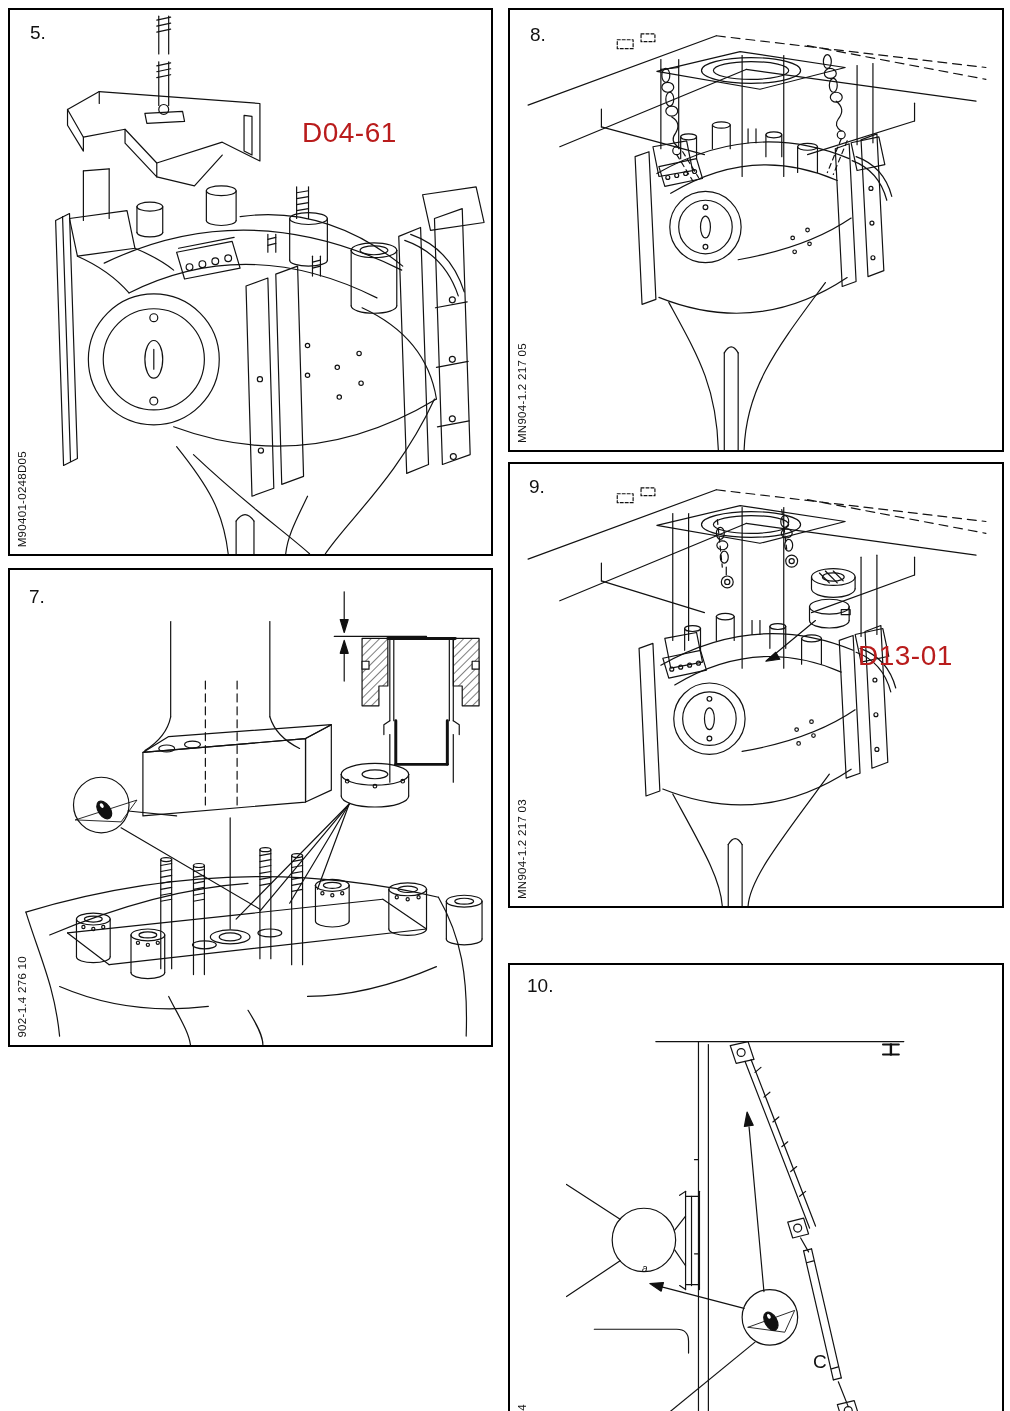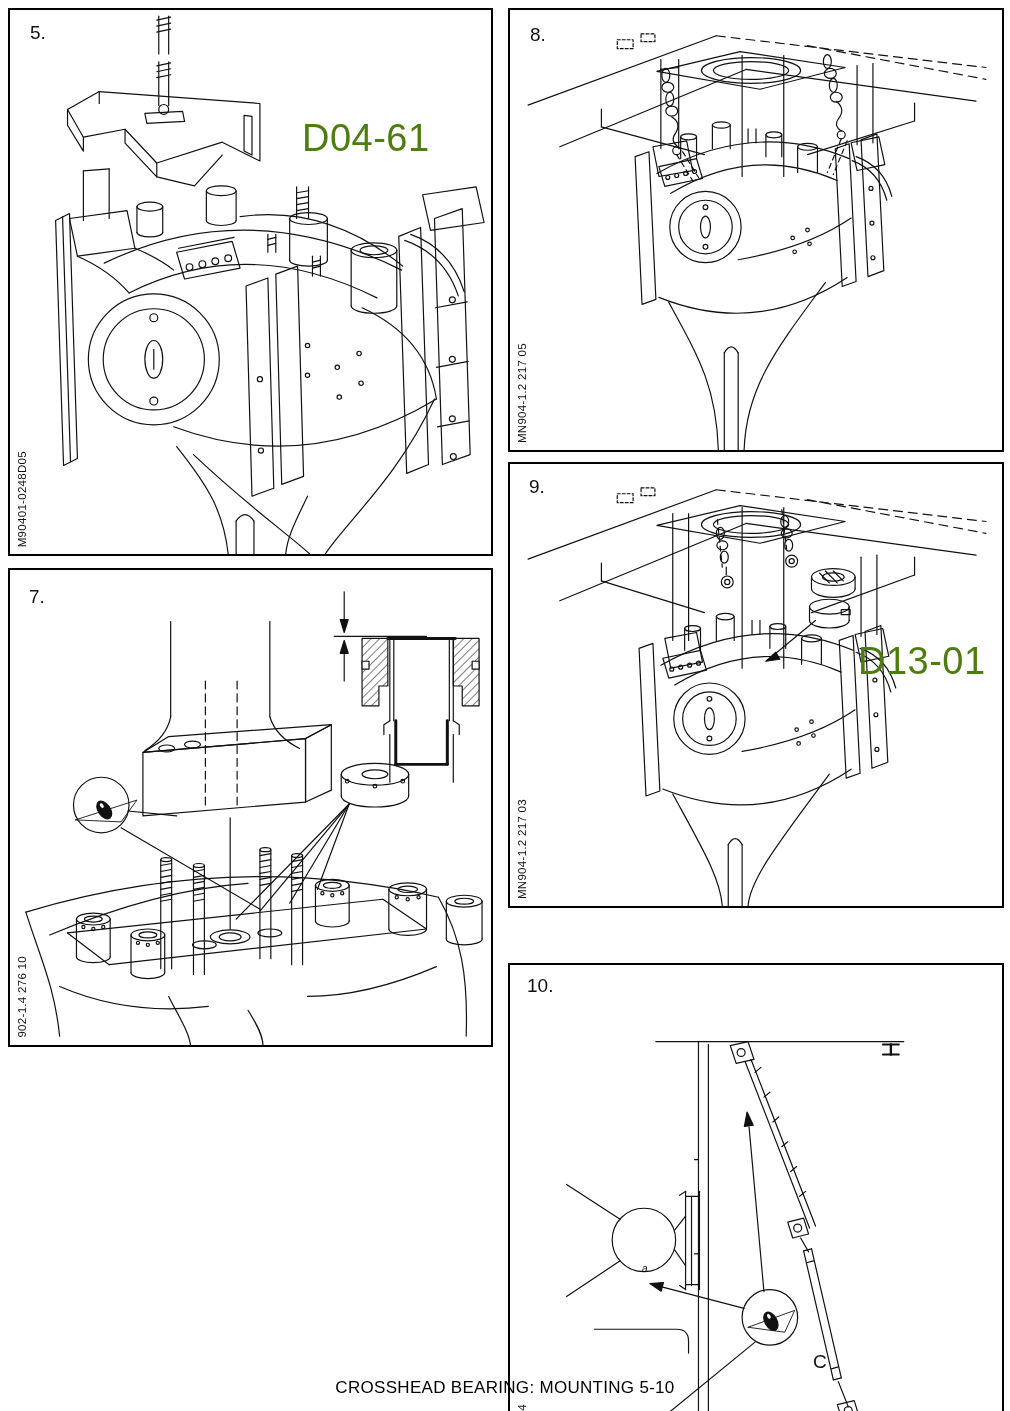--- a/index.html
+++ b/index.html
@@ -3,21 +3,21 @@
 <meta charset="utf-8">
 <style>
   html,body{margin:0;padding:0;background:#fff;}
   .page{position:relative;width:1010px;height:1411px;background:#ffffff;
         font-family:"Liberation Sans","DejaVu Sans",sans-serif;color:#111;overflow:hidden;}
   .panel{position:absolute;border:2px solid #000;background:#fff;box-sizing:border-box;}
   .art{position:absolute;left:0;top:0;width:100%;height:100%;}
   .step-num{position:absolute;font-size:19px;color:#111;}
   .fig-ref{position:absolute;left:6px;bottom:7px;writing-mode:vertical-rl;transform:rotate(180deg);
            font-size:11.5px;letter-spacing:.3px;white-space:nowrap;color:#111;}
-  .tool-label{position:absolute;font-size:38px;letter-spacing:.5px;color:#4d7c0f;}
+  .tool-label{position:absolute;font-size:28px;letter-spacing:.5px;color:#b91c1c;}
   .point-label{position:absolute;font-size:19px;color:#111;}
   .dim-label{position:absolute;font-size:10px;font-style:italic;color:#111;}
   .caption{position:absolute;left:0;right:0;top:1378px;text-align:center;font-size:17px;
            letter-spacing:.3px;color:#000;}
 </style>
 </head>
 <body>
 
 <div class="page">
 
@@ -598,14 +598,13 @@
         <line x1="247" y1="327" x2="137" y2="417"></line>
         <polygon points="129,424 136.6,411.3 143,419.1" fill="#111"></polygon>
       </g>
     </svg>
     <span class="step-num" style="left:17px;top:10px">10.</span>
     <span class="point-label" style="left:303px;top:386px">C</span>
     <span class="dim-label" style="left:132px;top:298px">a</span>
     <span class="fig-ref">KN905-2.4 238 14</span>
   </section>
 
-  <div class="caption">CROSSHEAD BEARING: MOUNTING 5-10</div>
 </div>
 
 </body></html>

